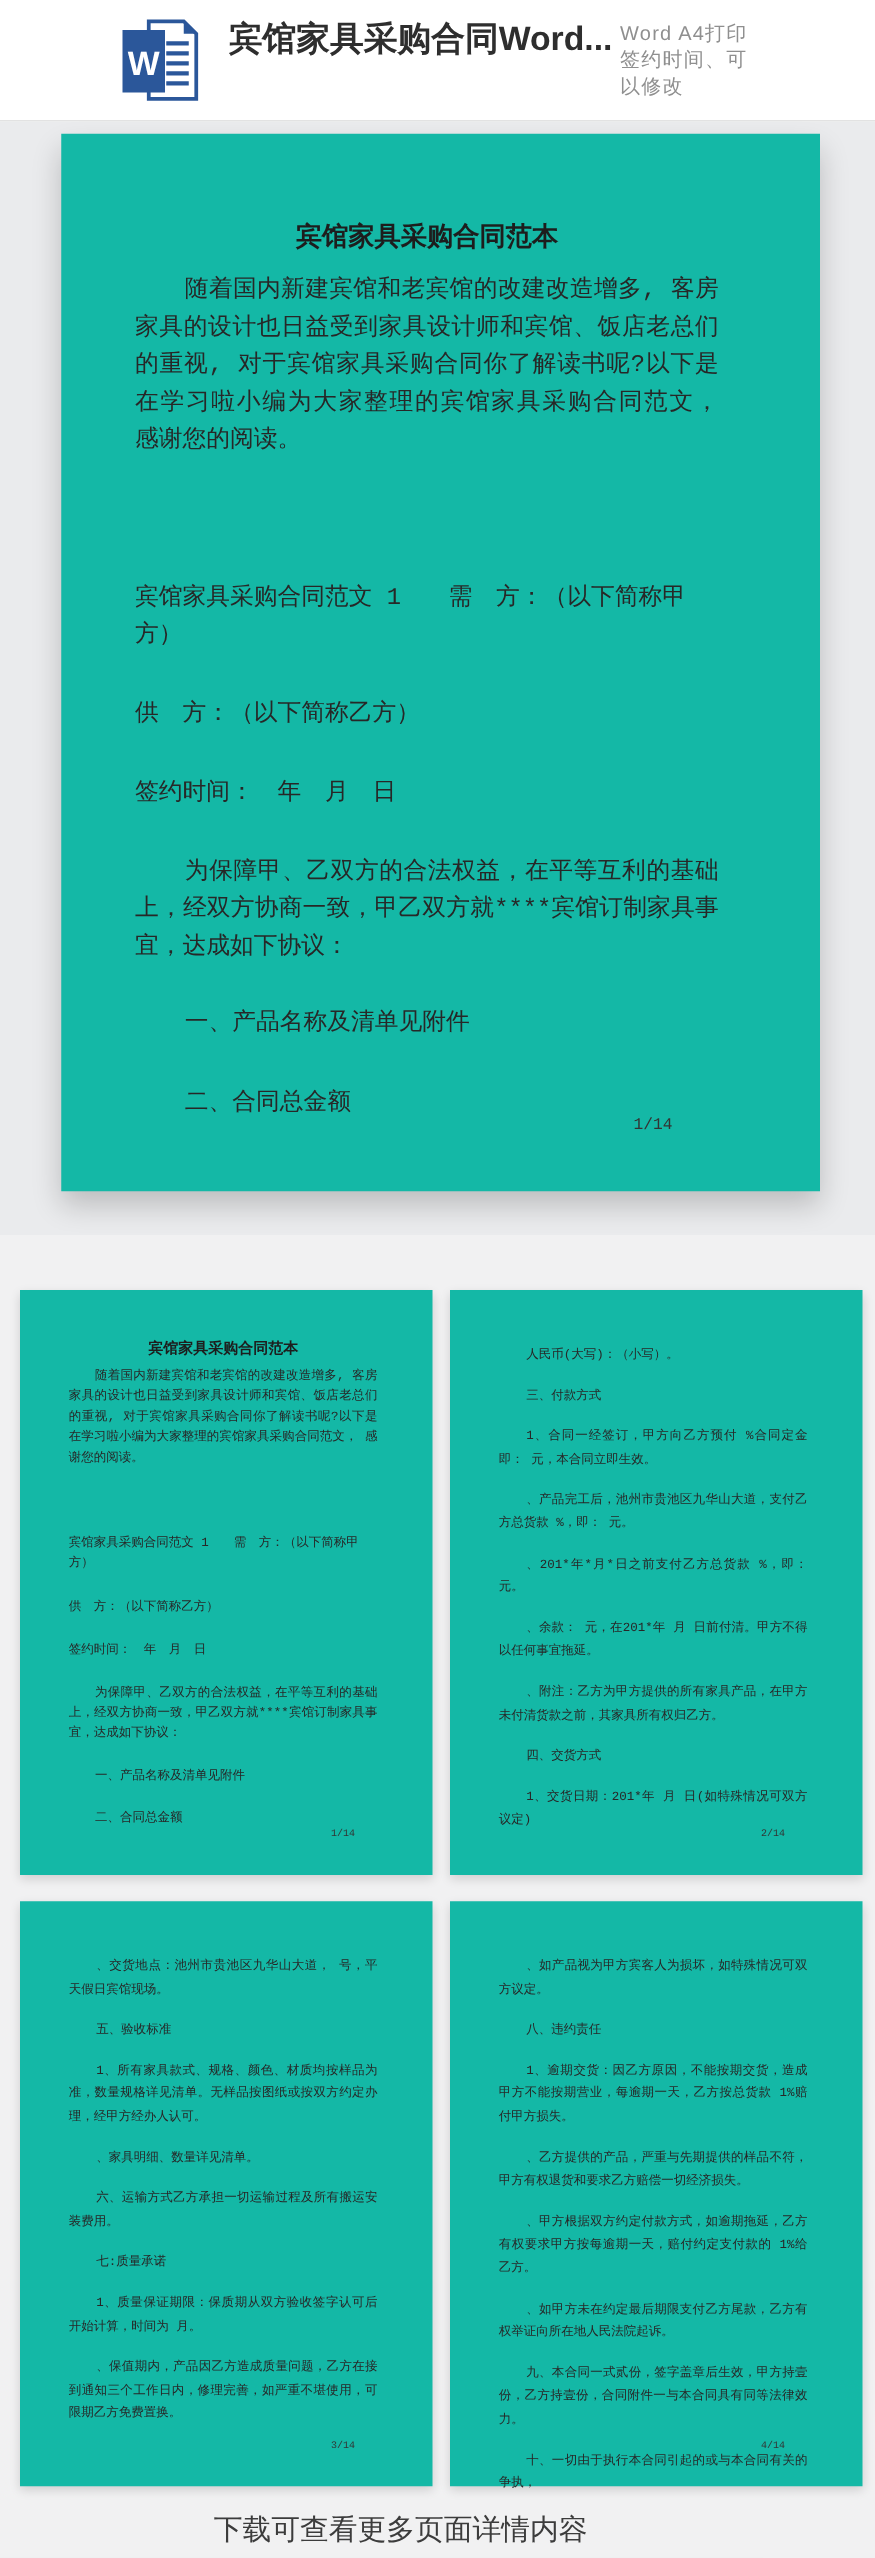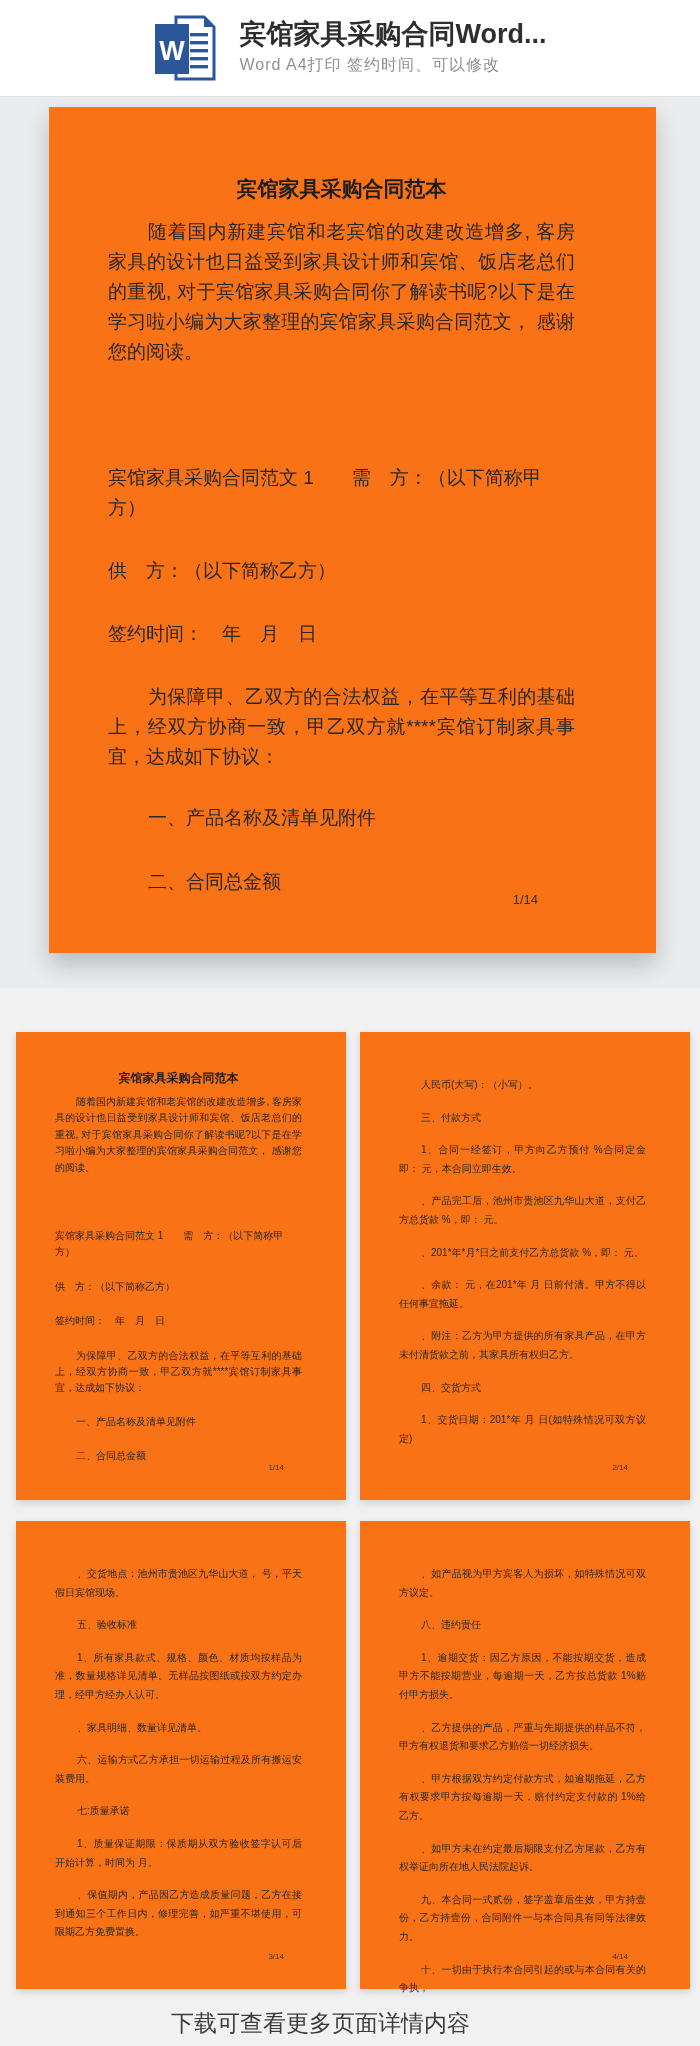--- a/index.html
+++ b/index.html
@@ -11,35 +11,35 @@
     overflow:hidden;
   }
   
   .header{
     position:absolute;top:0;left:0;width:700px;height:97px;
     background:#ffffff;border-bottom:1px solid #e2e2e2;
     display:flex;align-items:center;justify-content:center;gap:22px;
     box-sizing:border-box;
   }
   .word-icon{width:64px;height:70px;flex:0 0 auto;}
-  .header-text{display:flex;flex-direction:column;gap:6px;max-width:420px;}
+  .header-text{display:flex;flex-direction:row;gap:6px;max-width:420px;}
   .header-title{
     font-size:27px;font-weight:bold;color:#2e2e2e;line-height:1.1;
     white-space:nowrap;
   }
   .header-subtitle{font-size:16px;color:#8f8f8f;letter-spacing:1px;}
   
   .lower-bg{
     position:absolute;left:0;top:988px;width:700px;height:1058px;
     background:#f1f1f2;
   }
   
   .doc-page{
-    position:absolute;background:#f97316;box-sizing:border-box;
-    font-family:Liberation Sans, sans-serif;color:#272727;
+    position:absolute;background:#14b8a6;box-sizing:border-box;
+    font-family:Liberation Mono, monospace;color:#272727;
   }
   .main-page{
     left:49px;top:107px;width:607px;height:846px;
     padding:0 81px 0 59px;
     box-shadow:0 12px 22px rgba(0,0,0,0.20);
   }
   .doc-title{margin:0;padding-top:68px;text-align:center;font-size:21px;font-weight:bold;color:#1d1d1d;}
   .doc-intro{margin:14px 0 0;font-size:19px;line-height:30px;text-indent:2.1em;text-align:justify;}
   .big-gap{height:96px;}
   .doc-line{margin:0 0 33px;font-size:19px;line-height:30px;white-space:pre-wrap;}

